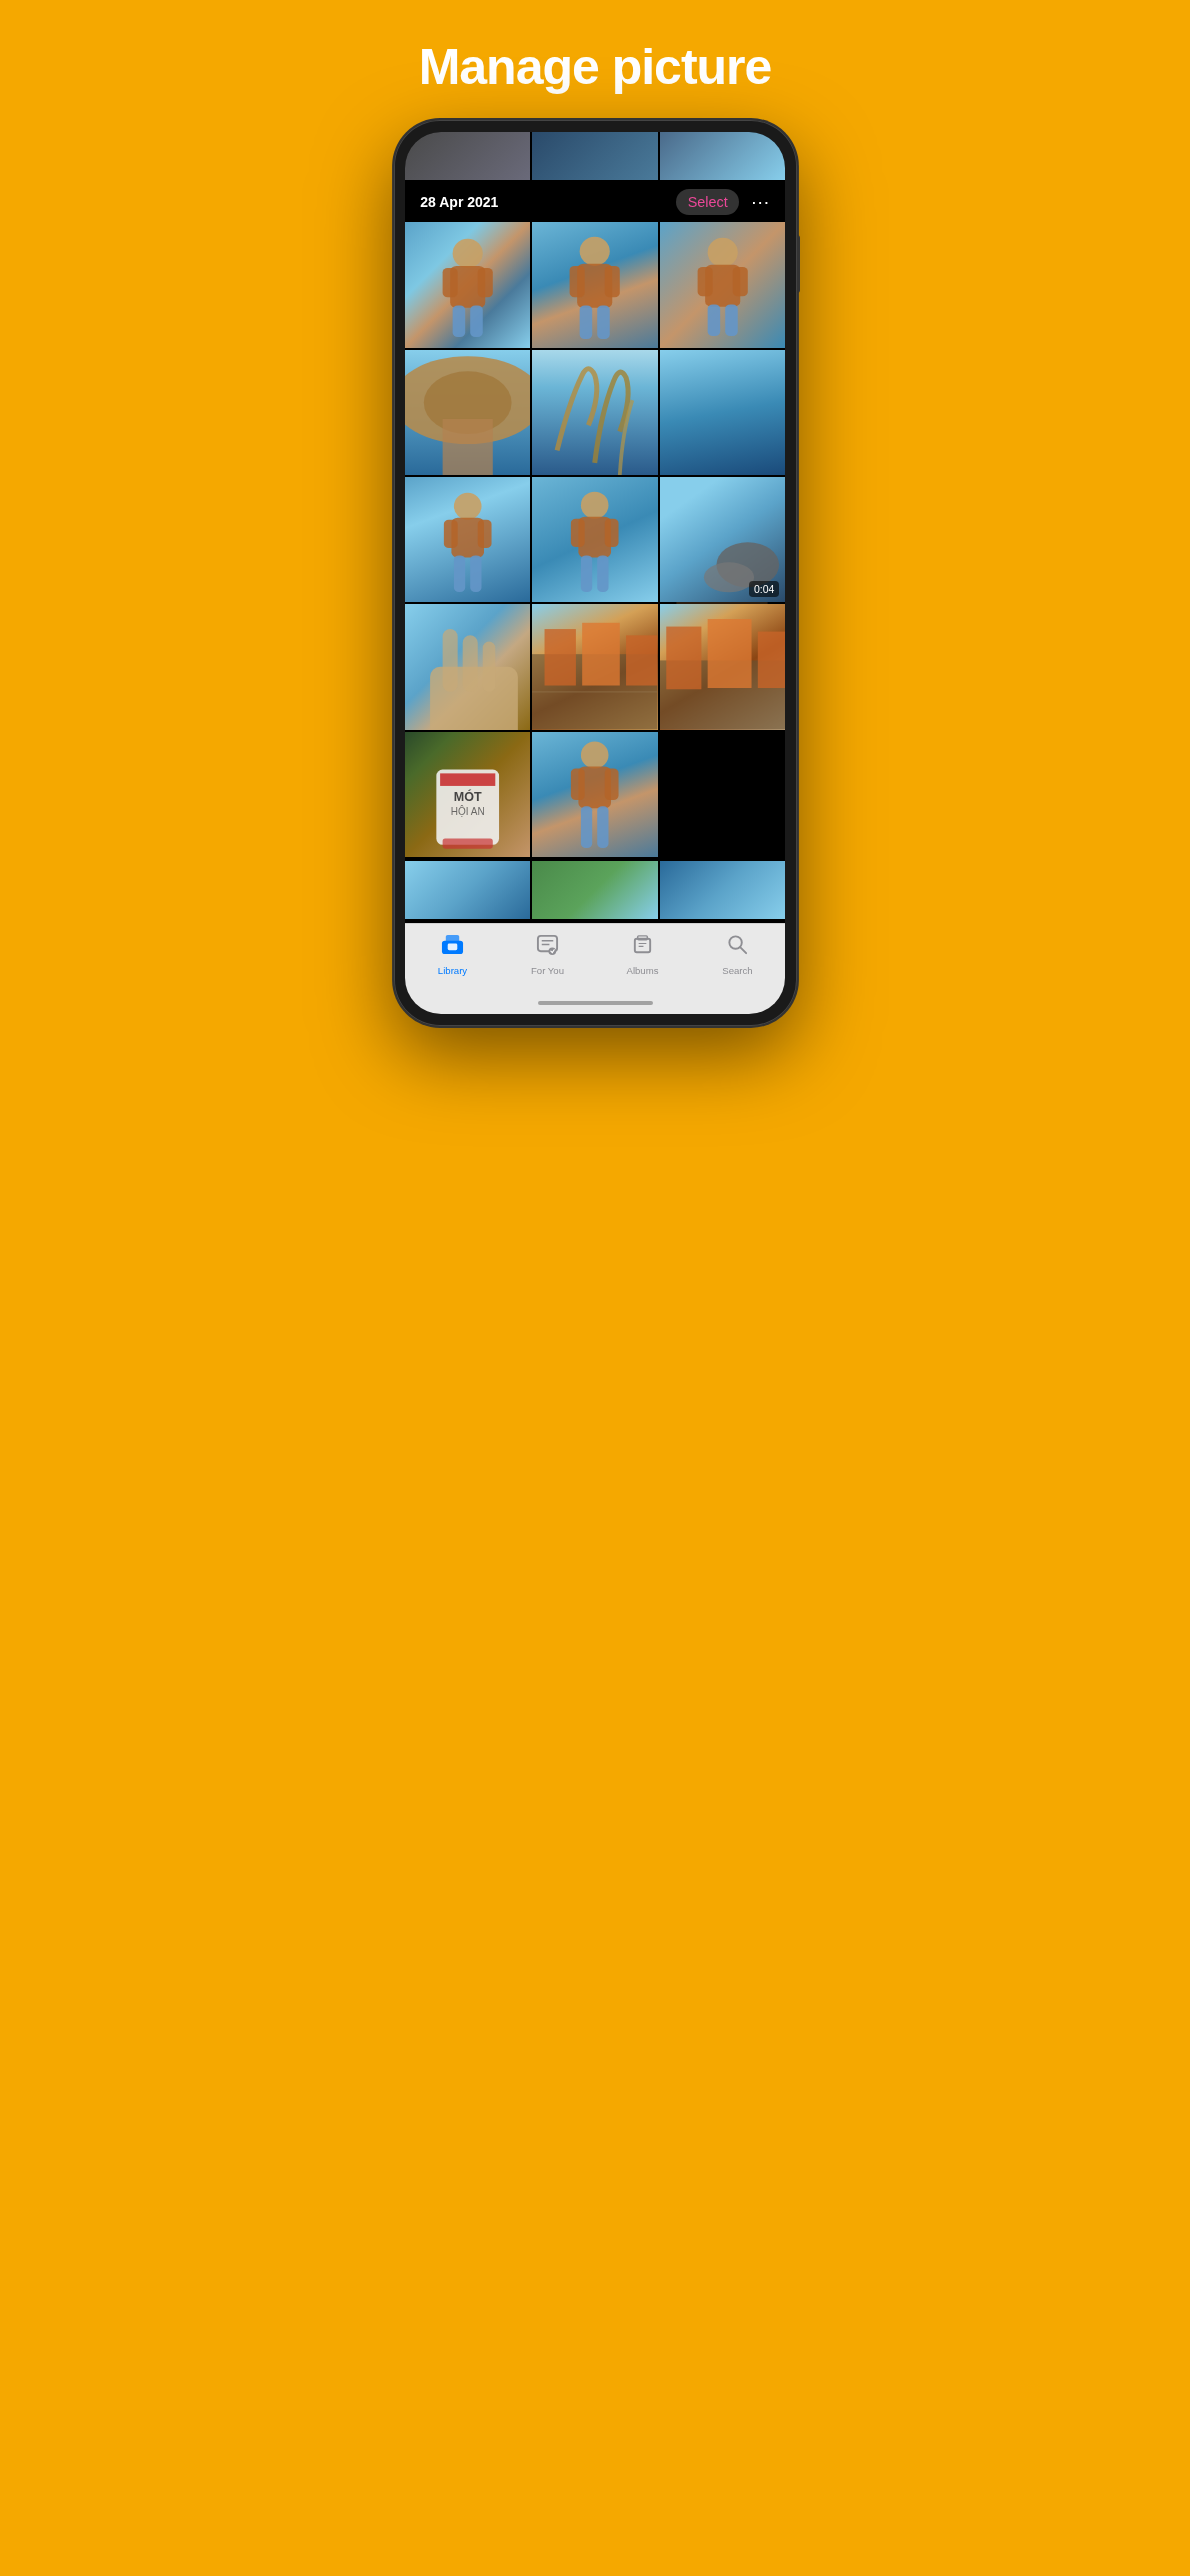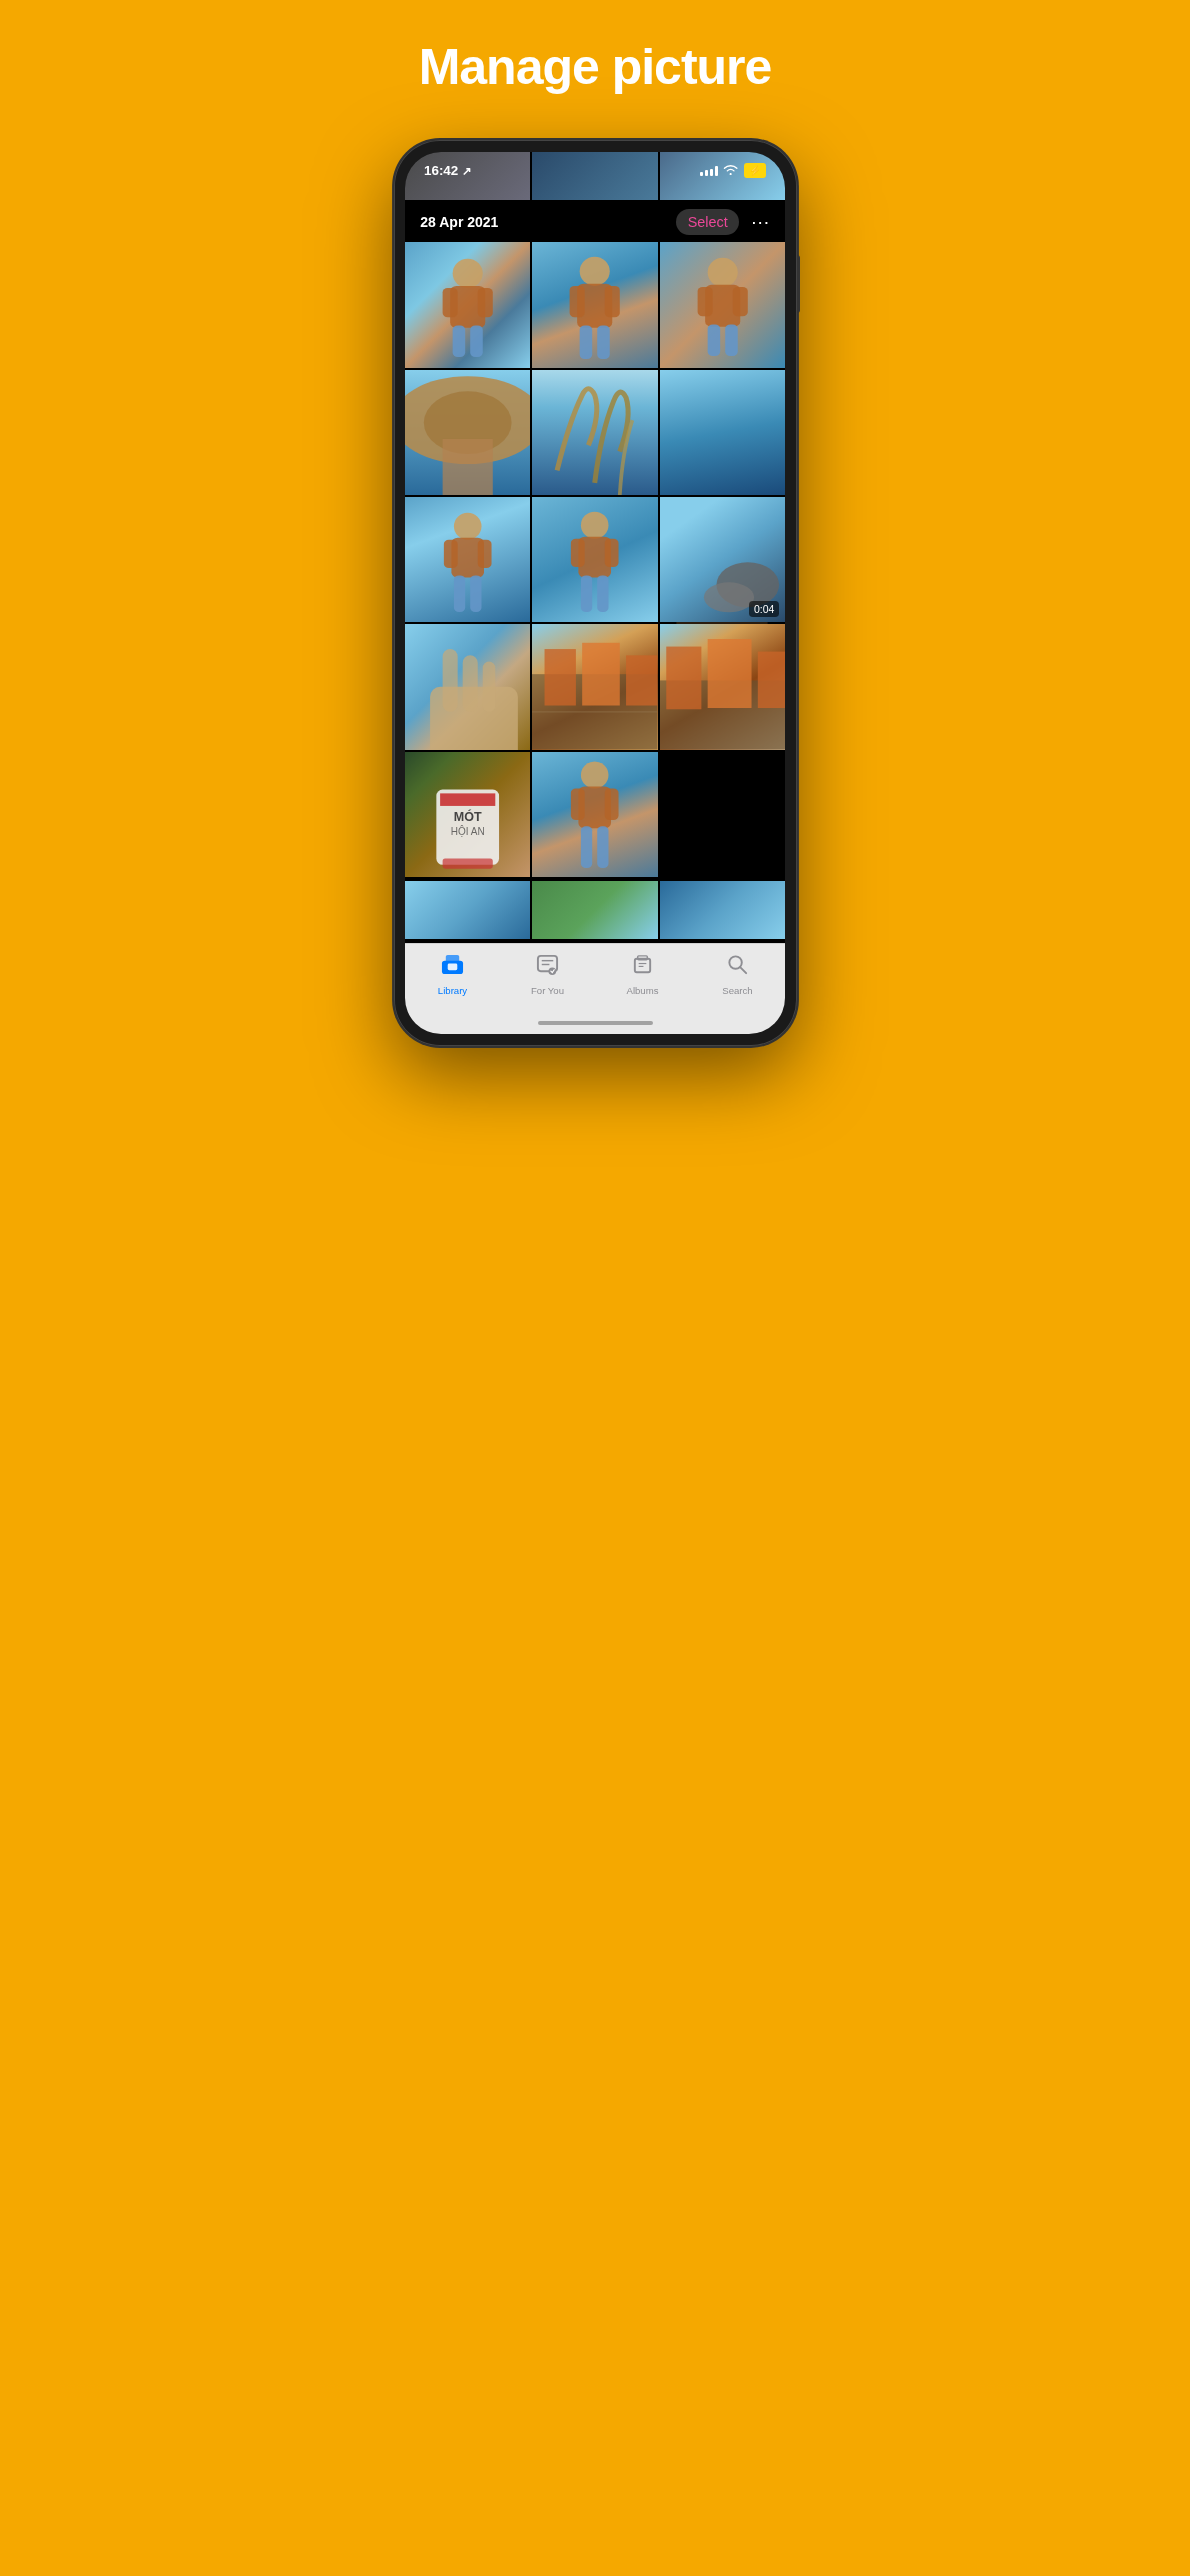--- a/index.html
+++ b/index.html
@@ -12,21 +12,21 @@
       align-items: center;
       min-height: 100vh;
       font-family: -apple-system, BlinkMacSystemFont, 'Helvetica Neue', Arial, sans-serif;
       padding: 38px 19px 58px;
     }
 
     .page-title {
       color: #ffffff;
       font-size: 50px;
       font-weight: 800;
-      margin-bottom: 44px;
+      margin-bottom: 24px;
       letter-spacing: -1px;
     }
 
     
     .phone-frame {
       width: 403px;
       background: #1a1a1a;
       border-radius: 46px;
       padding: 11.5px;
       box-shadow:
@@ -340,44 +340,20 @@
     .top-photo-3 { background: linear-gradient(135deg, #4a6a8a 0%, #87CEEB 100%); }
   </style>
 </head>
 <body>
 
 <h1 class="page-title">Manage picture</h1>
 
 <div class="phone-frame">
   <div class="phone-screen">
 
-    <div class="status-bar">
-      <div class="status-time">
-        <span>16:42</span>
-        <span style="font-size:11.5px;">↗</span>
-      </div>
-      <div class="status-icons">
-        <div class="signal-bars">
-          <div class="signal-bar" style="height:3.8px;"></div>
-          <div class="signal-bar" style="height:5.8px;"></div>
-          <div class="signal-bar" style="height:7.7px;"></div>
-          <div class="signal-bar" style="height:10.5px;"></div>
-        </div>
-        <span class="wifi-icon">
-          <svg width="15.3" height="11.5" viewBox="0 0 16 12" fill="none">
-            <path d="M8 9.5c.6 0 1.1.5 1.1 1.1S8.6 11.7 8 11.7s-1.1-.5-1.1-1.1S7.4 9.5 8 9.5z" fill="white"></path>
-            <path d="M4.5 7.2C5.5 6.2 6.7 5.6 8 5.6s2.5.6 3.5 1.6" stroke="white" stroke-width="1.4" stroke-linecap="round" fill="none"></path>
-            <path d="M1.5 4.5C3.2 2.8 5.5 1.8 8 1.8s4.8 1 6.5 2.7" stroke="white" stroke-width="1.4" stroke-linecap="round" fill="none"></path>
-          </svg>
-        </span>
-        <div class="battery-icon">
-          <span>⚡</span>
-        </div>
-      </div>
-    </div>
 
     <div class="top-photos-row">
       <div class="top-photo-1"></div>
       <div class="top-photo-2">
 
         <svg width="100%" height="100%" viewBox="0 0 100 100" style="position:absolute;bottom:0;">
           <ellipse cx="50" cy="40" rx="10" ry="12" fill="rgba(60,40,20,0.7)"></ellipse>
           <rect x="38" y="50" width="24" height="35" rx="4" fill="rgba(60,40,20,0.7)"></rect>
         </svg>
       </div>

